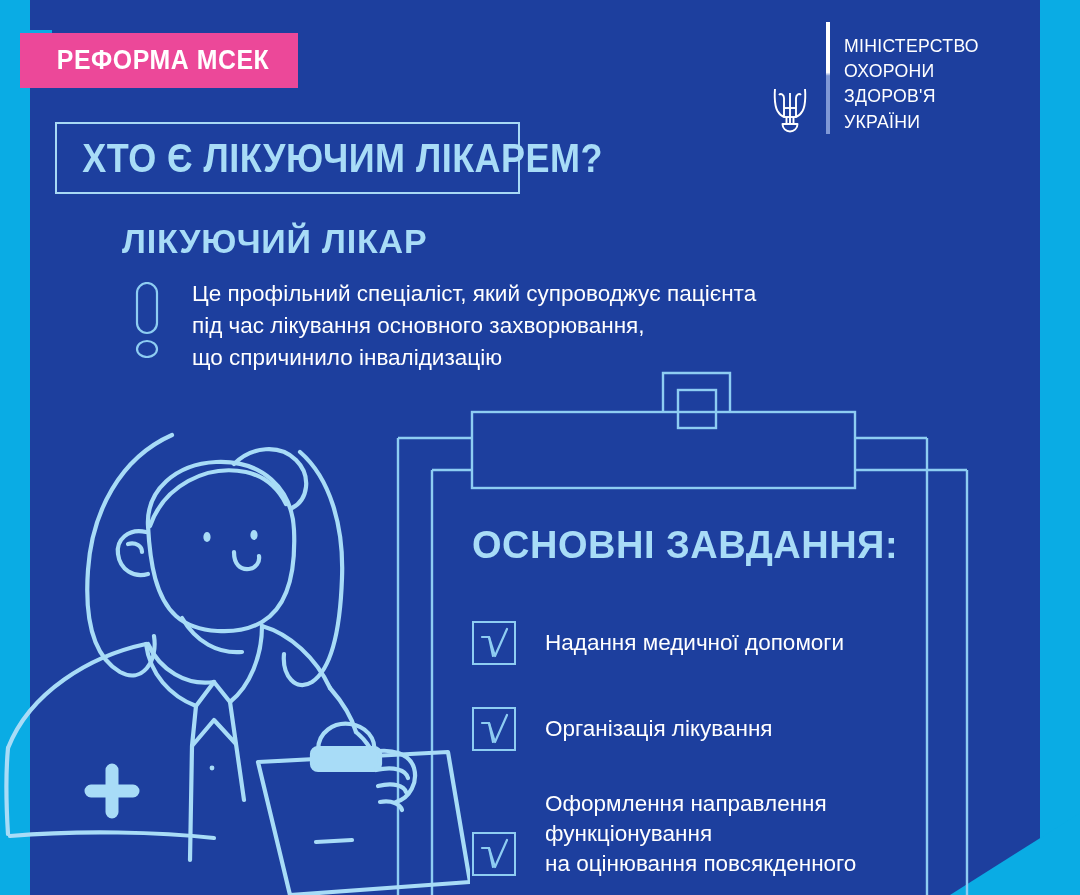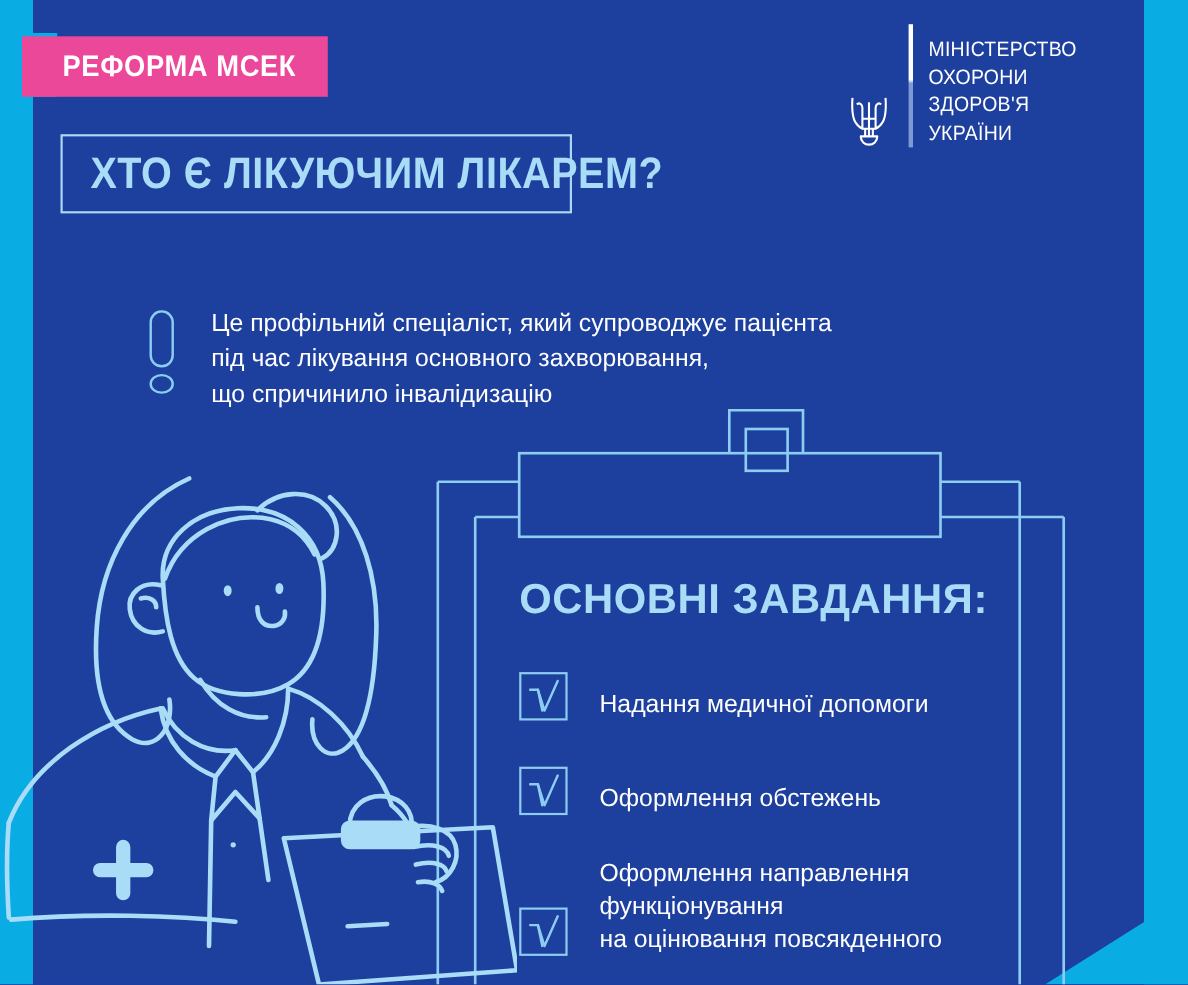--- a/index.html
+++ b/index.html
@@ -93,21 +93,21 @@
   
   .clipboard{position:absolute;left:0;top:0;width:1080px;height:895px;
     pointer-events:none;}
 
   
   .tasks-title{
     position:absolute;left:472px;top:524px;
     color:#a8dcf7;font-size:38px;font-weight:700;letter-spacing:0.5px;
     white-space:nowrap;
   }
-  .task-row{position:absolute;display:flex;align-items:flex-end;}
+  .task-row{position:absolute;display:flex;align-items:center;margin-top:10px;}
   .task-box{
     width:44px;height:44px;border:2px solid #8ecdf2;box-sizing:border-box;
     flex:0 0 auto;position:relative;
   }
   .task-box svg{position:absolute;left:6px;top:4px;}
   .task-label{
     margin-left:29px;color:#ffffff;font-size:22.5px;line-height:1.33;
     font-weight:400;
   }
   .task-label div{white-space:nowrap;}
@@ -155,20 +155,21 @@
       <div>ОХОРОНИ</div>
       <div>ЗДОРОВ'Я</div>
       <div>УКРАЇНИ</div>
     </div>
   </div>
 
   <div class="title-box">
     <span class="title-text">ХТО Є ЛІКУЮЧИМ ЛІКАРЕМ?</span>
   </div>
 
+  <div class="subtitle">ЛІКУЮЧИЙ ЛІКАР</div>
 
   <div class="def-block">
     <svg class="excl-icon" viewBox="0 0 26 76">
       <rect x="3" y="1" width="20" height="50" rx="10" fill="none" stroke="#8ecdf2" stroke-width="2.2"></rect>
       <ellipse cx="13" cy="67" rx="10" ry="8" fill="none" stroke="#8ecdf2" stroke-width="2.2"></ellipse>
     </svg>
     <div class="def-text">
       <div>Це профільний спеціаліст, який супроводжує пацієнта</div>
       <div>під час лікування основного захворювання,</div>
       <div>що спричинило інвалідизацію</div>
@@ -266,21 +267,21 @@
   </div>
 
   <div class="task-row" id="row2">
     <div class="task-box">
       <svg width="30" height="34" viewBox="0 0 30 34">
         <path d="M2 10 L9 10 L15 29 L27 2" fill="none" stroke="#8ecdf2" stroke-width="2.2" stroke-linejoin="round" stroke-linecap="round"></path>
         <path d="M9 10 L13 29" fill="none" stroke="#8ecdf2" stroke-width="2.2" stroke-linecap="round"></path>
       </svg>
     </div>
     <div class="task-label">
-      <div>Оформлення обстежень</div>
+      <div>Організація лікування</div>
     </div>
   </div>
 
   <div class="task-row" id="row3">
     <div class="task-box">
       <svg width="30" height="34" viewBox="0 0 30 34">
         <path d="M2 10 L9 10 L15 29 L27 2" fill="none" stroke="#8ecdf2" stroke-width="2.2" stroke-linejoin="round" stroke-linecap="round"></path>
         <path d="M9 10 L13 29" fill="none" stroke="#8ecdf2" stroke-width="2.2" stroke-linecap="round"></path>
       </svg>
     </div>

